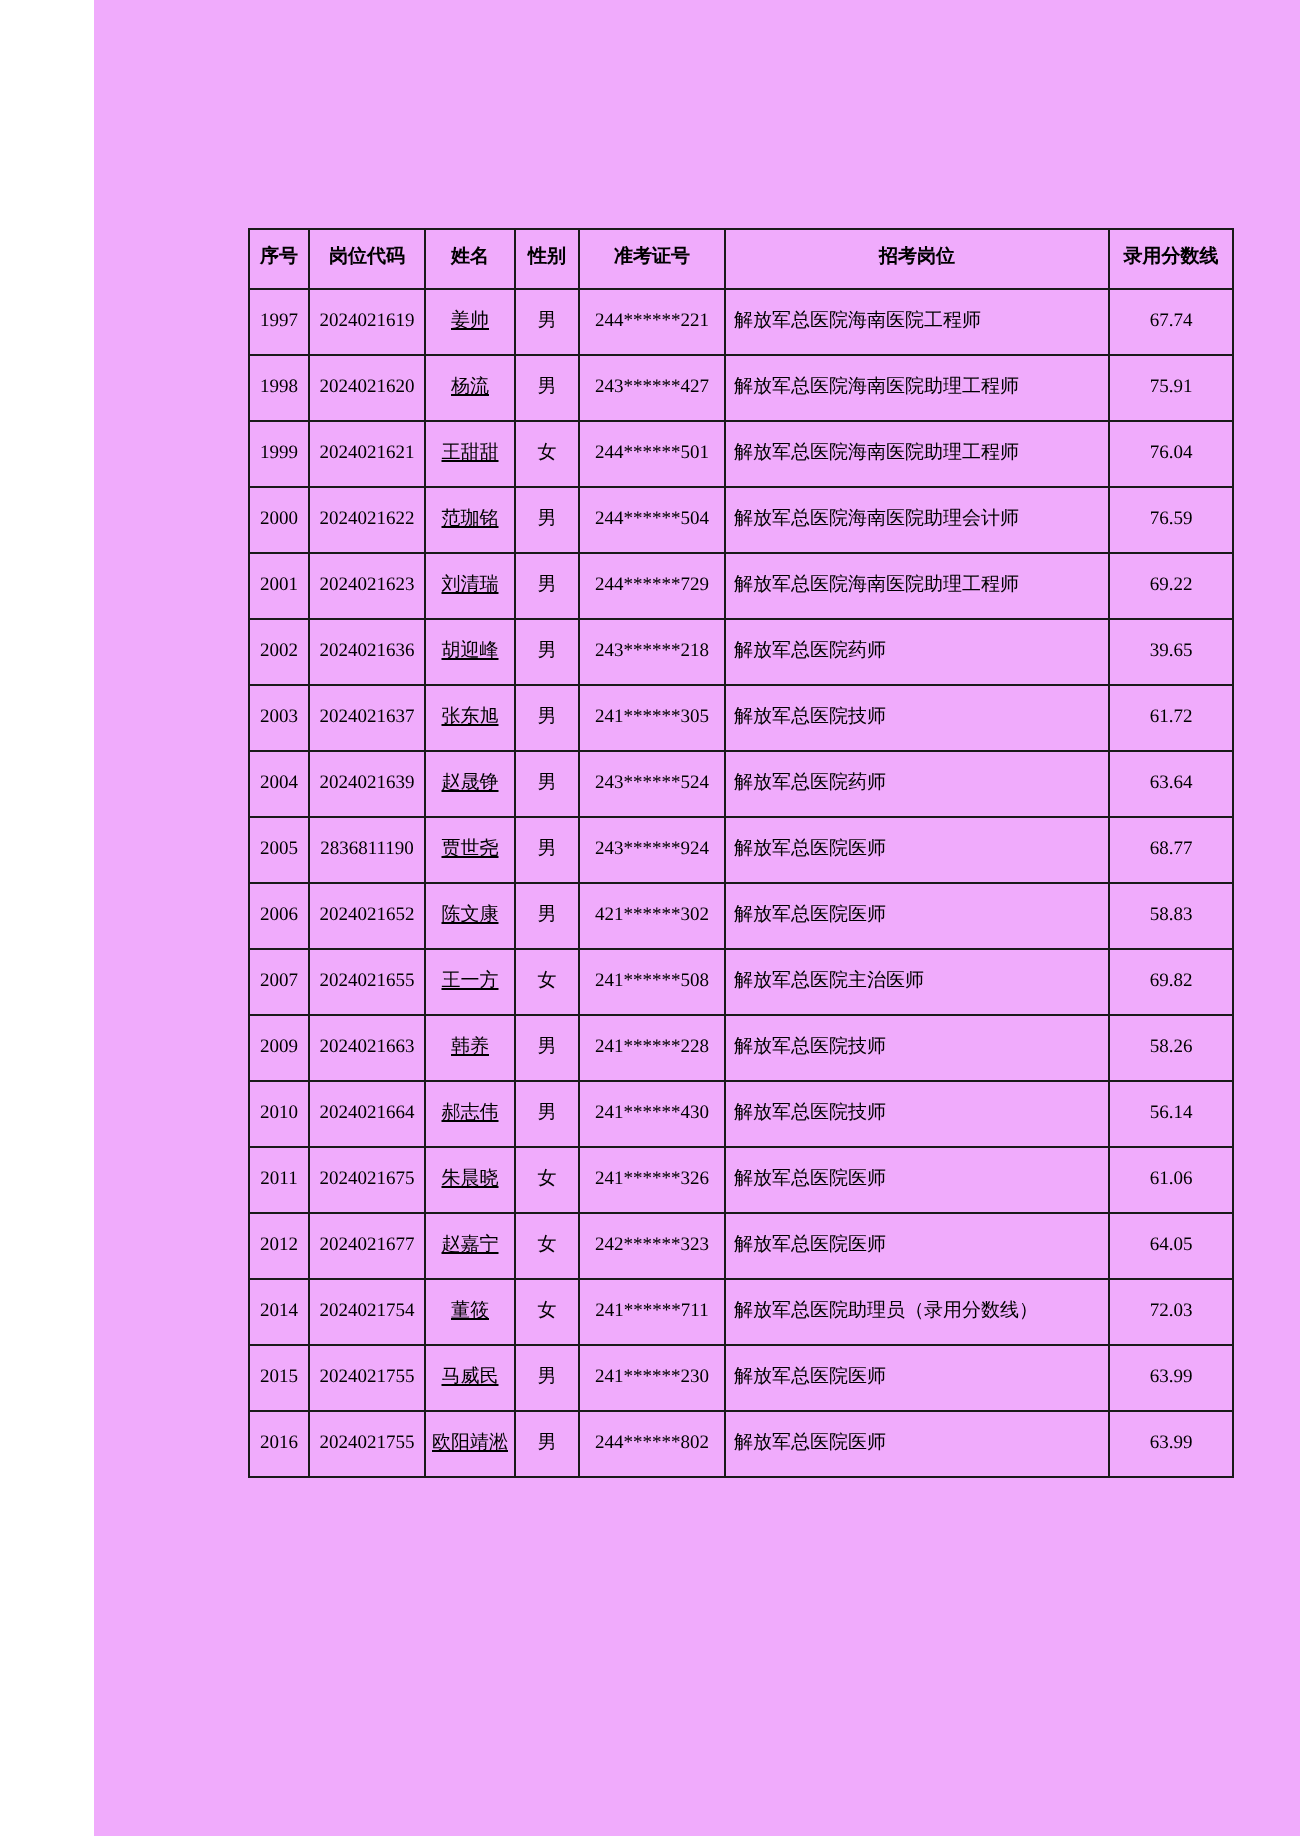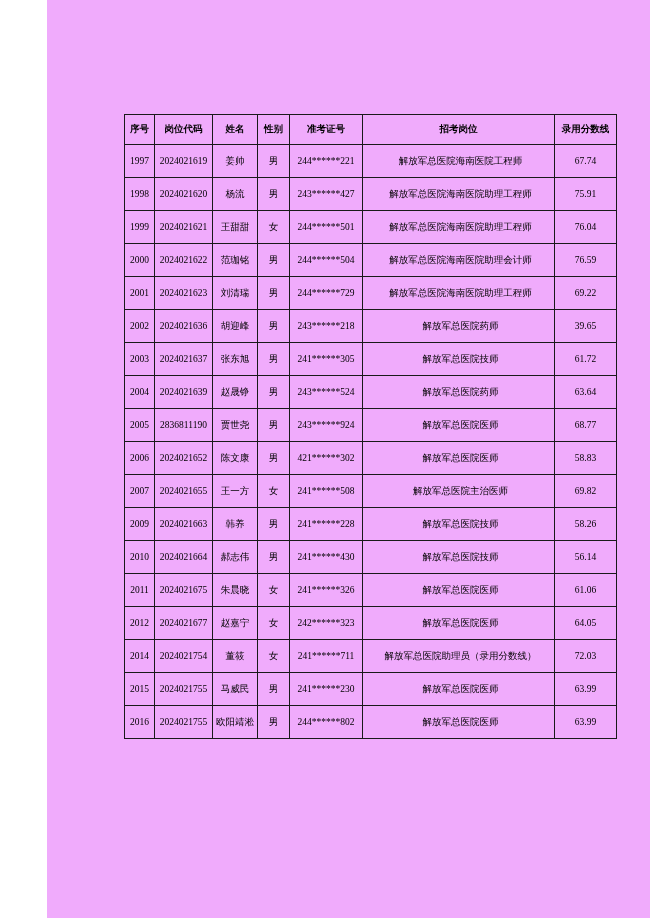--- a/index.html
+++ b/index.html
@@ -36,25 +36,25 @@
     overflow: hidden;
     white-space: nowrap;
   }
   table.score-table thead tr { height: 30px; }
   table.score-table tbody tr { height: 33px; }
   table.score-table th {
     font-weight: bold;
     font-size: 9.5px;
   }
   table.score-table td.cell-position {
-    text-align: center;
+    text-align: left;
     padding-left: 4px;
     white-space: normal;
   }
-  table.score-table td.cell-name { white-space: normal; }
+  table.score-table td.cell-name { white-space: normal; text-decoration: underline; }
 </style>
 </head>
 <body>
 
 <div class="page">
   <table class="score-table">
     <colgroup>
       <col style="width:30px">
       <col style="width:58px">
       <col style="width:45px">

